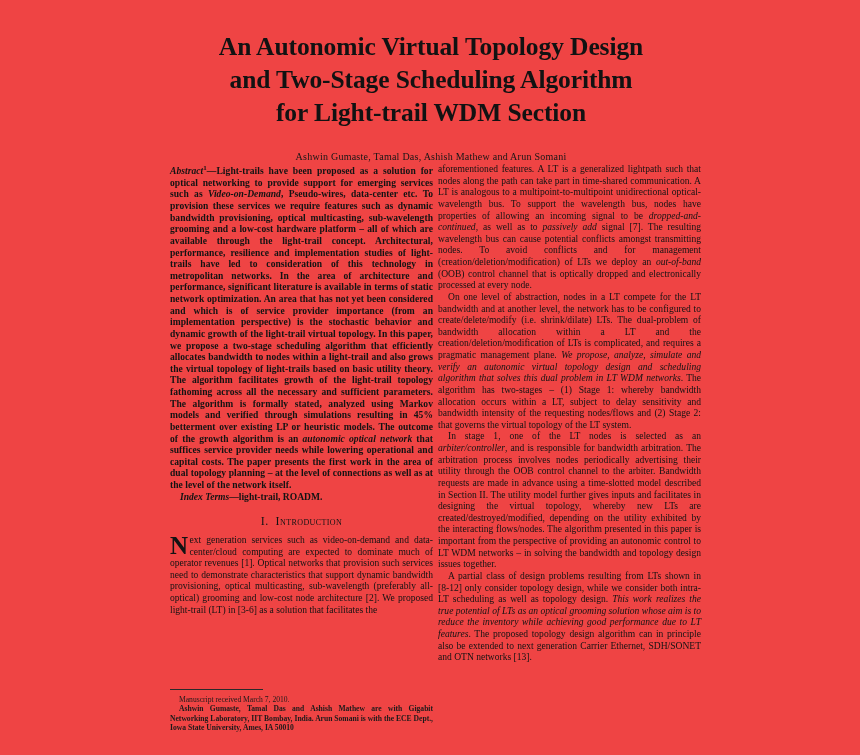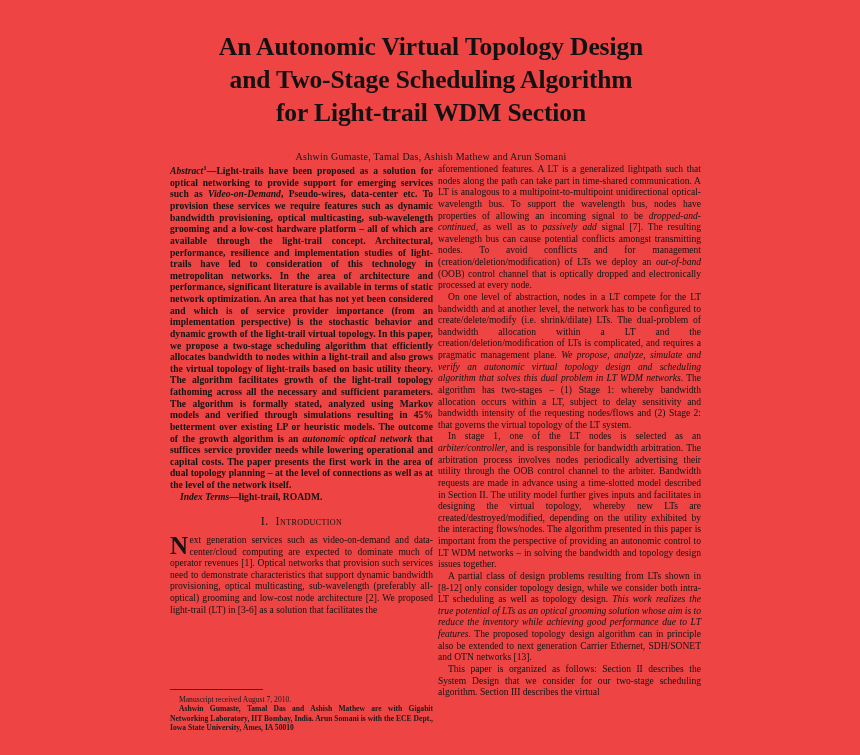--- a/index.html
+++ b/index.html
@@ -164,22 +164,21 @@
 
     <p class="dropcap-para"><span class="dropcap">N</span><span>ext generation services such as video-on-demand and data-center/cloud computing are expected to dominate much of operator revenues [1]. Optical networks that provision such services need to demonstrate characteristics that support dynamic bandwidth provisioning, optical multicasting, sub-wavelength (preferably all-optical) grooming and low-cost node architecture [2]. We proposed light-trail (LT) in [3-6] as a solution that facilitates the</span></p>
 
   </div>
 
   <div class="col right">
     <p>aforementioned features. A LT is a generalized lightpath such that nodes along the path can take part in time-shared communication. A LT is analogous to a multipoint-to-multipoint unidirectional optical-wavelength bus. To support the wavelength bus, nodes have properties of allowing an incoming signal to be <em class="i">dropped-and-continued</em>, as well as to <em class="i">passively add</em> signal [7]. The resulting wavelength bus can cause potential conflicts amongst transmitting nodes. To avoid conflicts and for management (creation/deletion/modification) of LTs we deploy an <em class="i">out-of-band</em> (OOB) control channel that is optically dropped and electronically processed at every node.</p>
     <p class="indent">On one level of abstraction, nodes in a LT compete for the LT bandwidth and at another level, the network has to be configured to create/delete/modify (i.e. shrink/dilate) LTs. The dual-problem of bandwidth allocation within a LT and the creation/deletion/modification of LTs is complicated, and requires a pragmatic management plane. <em class="i">We propose, analyze, simulate and verify an autonomic virtual topology design and scheduling algorithm that solves this dual problem in LT WDM networks</em>. The algorithm has two-stages – (1) Stage 1: whereby bandwidth allocation occurs within a LT, subject to delay sensitivity and bandwidth intensity of the requesting nodes/flows and (2) Stage 2: that governs the virtual topology of the LT system.</p>
     <p class="indent">In stage 1, one of the LT nodes is selected as an <em class="i">arbiter/controller</em>, and is responsible for bandwidth arbitration. The arbitration process involves nodes periodically advertising their utility through the OOB control channel to the arbiter. Bandwidth requests are made in advance using a time-slotted model described in Section II. The utility model further gives inputs and facilitates in designing the virtual topology, whereby new LTs are created/destroyed/modified, depending on the utility exhibited by the interacting flows/nodes. The algorithm presented in this paper is important from the perspective of providing an autonomic control to LT WDM networks – in solving the bandwidth and topology design issues together.</p>
     <p class="indent">A partial class of design problems resulting from LTs shown in [8-12] only consider topology design, while we consider both intra-LT scheduling as well as topology design. <em class="i">This work realizes the true potential of LTs as an optical grooming solution whose aim is to reduce the inventory while achieving good performance due to LT features</em>. The proposed topology design algorithm can in principle also be extended to next generation Carrier Ethernet, SDH/SONET and OTN networks [13].</p>
-    <p class="indent">This paper is organized as follows: Section II describes the System Design that we consider for our two-stage scheduling algorithm. Section III describes the virtual</p>
   </div>
 
   <div class="footnote">
     <div class="footnote-rule"></div>
-    <p>Manuscript received August 7, 2010.</p>
+    <p>Manuscript received March 7, 2010.</p>
     <p class="fn-2">Ashwin Gumaste, Tamal Das and Ashish Mathew are with Gigabit Networking Laboratory, IIT Bombay, India. Arun Somani is with the ECE Dept., Iowa State University, Ames, IA 50010</p>
   </div>
 
 </div>
 
 </body></html>

